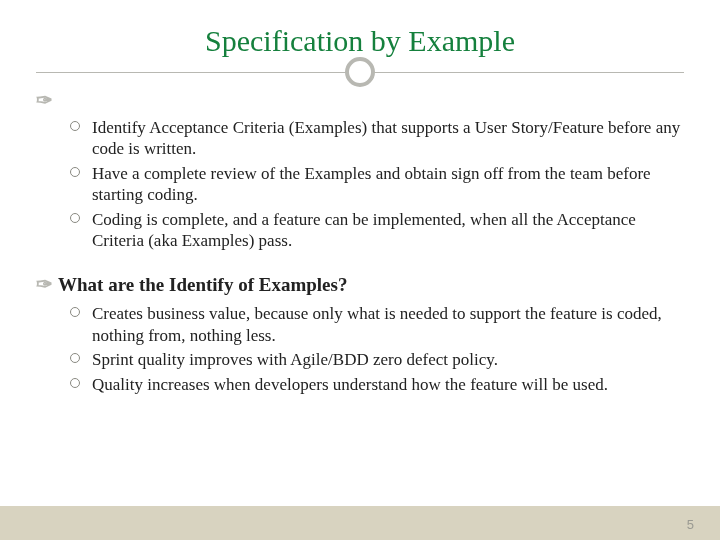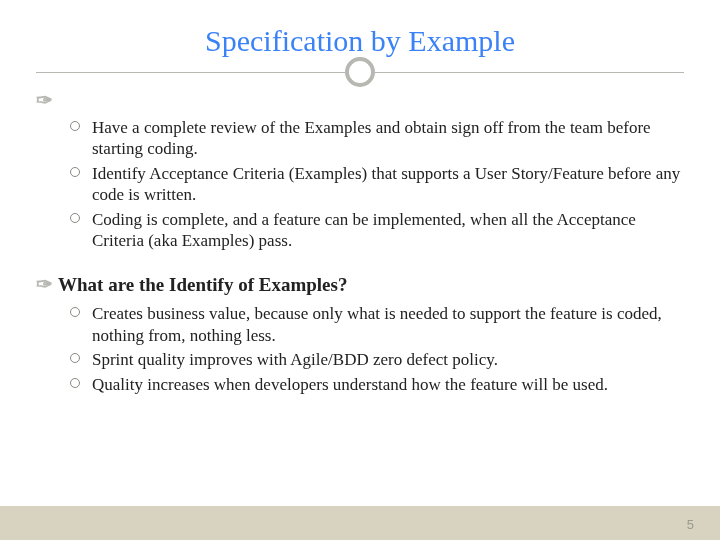--- a/index.html
+++ b/index.html
@@ -17,21 +17,21 @@
     padding: 24px 36px 0 36px;
   }
   .title-wrap {
     text-align: center;
     position: relative;
     margin-bottom: 10px;
   }
   .title {
     font-size: 30px;
     font-weight: 400;
-    color: #3b82f6;
+    color: #15803d;
     display: inline-block;
   }
   .title-line {
     height: 0;
     border-top: 1px solid #b8b8b2;
     margin-top: 14px;
     position: relative;
   }
   .title-circle {
     position: absolute;
@@ -114,22 +114,22 @@
     </div>
   </div>
 
   <div class="content">
 
     <div class="section">
       <div class="heading">
         <span class="swirl">✑</span>
       </div>
       <ul class="bullets">
+        <li><span class="circ"></span><span>Identify Acceptance Criteria (Examples) that supports a User Story/Feature before any code is written.</span></li>
         <li><span class="circ"></span><span>Have a complete review of the Examples and obtain sign off from the team before starting coding.</span></li>
-        <li><span class="circ"></span><span>Identify Acceptance Criteria (Examples) that supports a User Story/Feature before any code is written.</span></li>
         <li><span class="circ"></span><span>Coding is complete, and a feature can be implemented, when all the Acceptance Criteria (aka Examples) pass.</span></li>
       </ul>
     </div>
 
     <div class="section">
       <div class="heading">
         <span class="swirl">✑</span>
         <span>What are the Identify of Examples?</span>
       </div>
       <ul class="bullets">

